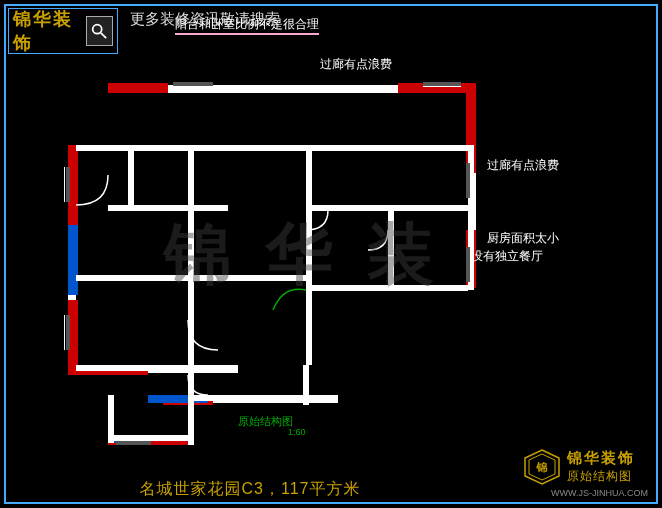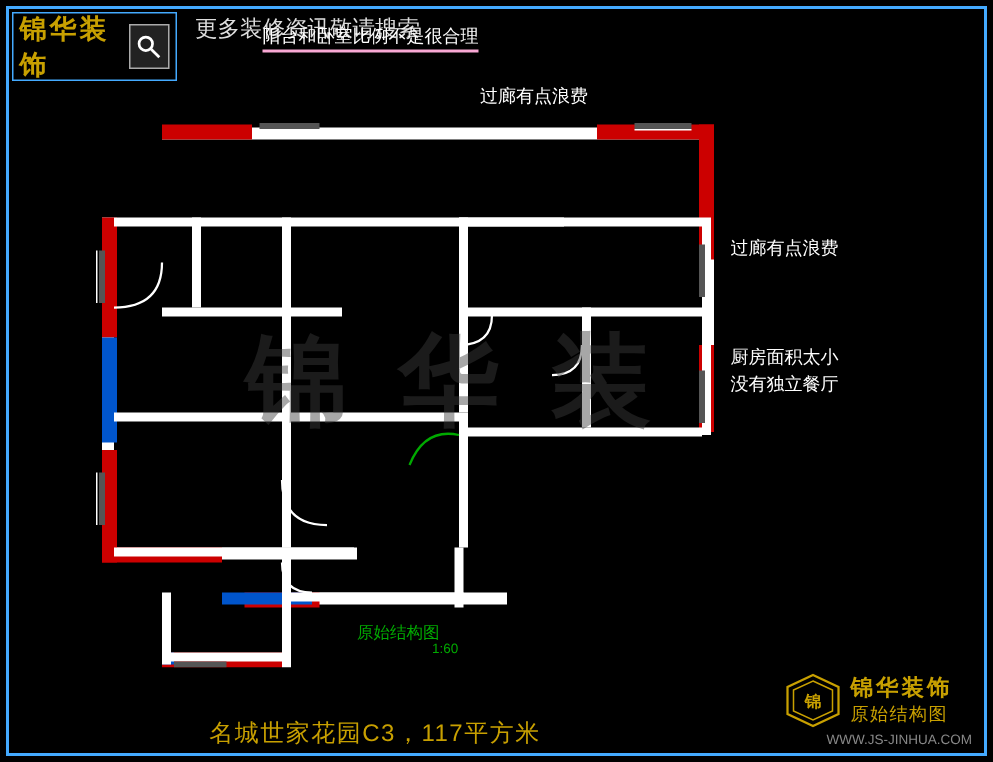--- a/index.html
+++ b/index.html
@@ -125,21 +125,21 @@
 <div class="watermark">锦  华  装</div>
 
 <div style="position:absolute;top:16px;left:175px;color:#fff;font-size:12px;white-space:nowrap;z-index:10;border-bottom:2px solid #f9a8d4;">阳台和卧室比例不是很合理</div>
 
 <div style="position:absolute;top:56px;left:303px;color:#fff;font-size:12px;white-space:nowrap;z-index:10;margin-left:17px;">过廊有点浪费</div>
 
 <div style="position:absolute;top:157px;left:487px;color:#fff;font-size:12px;white-space:nowrap;z-index:10;">过廊有点浪费</div>
 
 <div style="position:absolute;top:230px;left:487px;color:#fff;font-size:12px;white-space:nowrap;z-index:10;">厨房面积太小</div>
 
-<div style="position:absolute;top:248px;left:487px;color:#fff;font-size:12px;white-space:nowrap;z-index:10;">没有独立餐厅</div>
+<div style="position:absolute;top:248px;left:471px;color:#fff;font-size:12px;white-space:nowrap;z-index:10;">没有独立餐厅</div>
 
 <svg class="floorplan-svg" viewBox="0 0 640 390" xmlns="http://www.w3.org/2000/svg">
 
   <rect x="100" y="30" width="360" height="8" fill="white"></rect>
 
   <rect x="60" y="310" width="170" height="8" fill="white"></rect>
   <rect x="200" y="340" width="130" height="8" fill="white"></rect>
 
   <rect x="60" y="90" width="8" height="228" fill="white"></rect>
 

